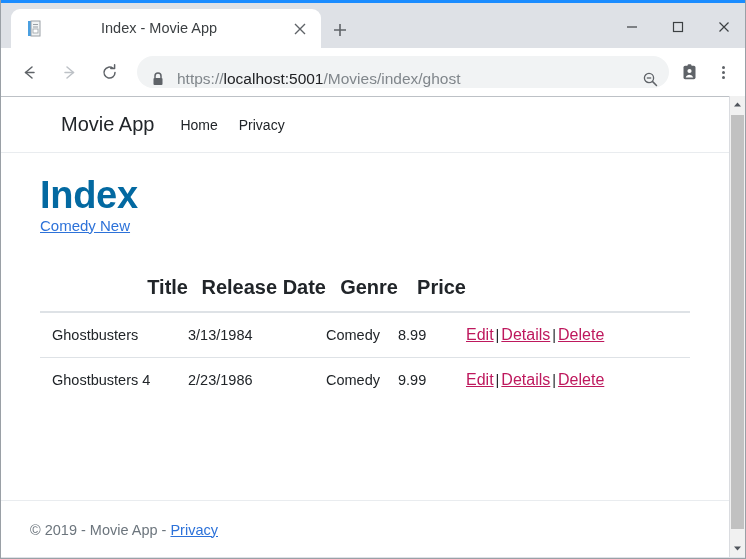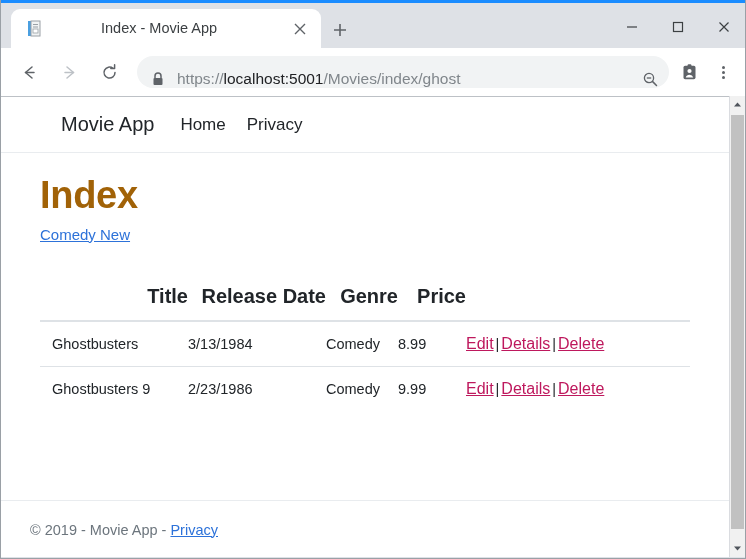--- a/index.html
+++ b/index.html
@@ -218,38 +218,37 @@
     padding-left: 60px;
     background: #fff;
   }
   .brand {
     font-size: 20px;
     color: #212529;
     margin-right: 26px;
     white-space: nowrap;
   }
   .nav-link {
-    font-size: 17px;
+    font-size: 14px;
     color: #212529;
     margin-right: 21px;
     white-space: nowrap;
   }
 
   
   .main {
     padding: 22px 39px 0 39px;
   }
 
   .page-title {
     font-size: 38px;
     font-weight: bold;
-    color: #a16207;
+    color: #0369a1;
     letter-spacing: -0.3px;
     line-height: 1.1;
-    margin-bottom: 9px;
   }
 
   .create-new {
     display: inline-block;
     font-size: 15px;
     color: #2d72d9;
     margin-bottom: 20px;
   }
 
   table.movies {
@@ -474,21 +473,21 @@
             <tr>
               <td>Ghostbusters</td>
               <td>3/13/1984</td>
               <td>Comedy</td>
               <td>8.99</td>
               <td>
                 <a class="row-link" href="#">Edit</a><span class="sep">|</span><a class="row-link" href="#">Details</a><span class="sep">|</span><a class="row-link" href="#">Delete</a>
               </td>
             </tr>
             <tr>
-              <td>Ghostbusters 9</td>
+              <td>Ghostbusters 4</td>
               <td>2/23/1986</td>
               <td>Comedy</td>
               <td>9.99</td>
               <td>
                 <a class="row-link" href="#">Edit</a><span class="sep">|</span><a class="row-link" href="#">Details</a><span class="sep">|</span><a class="row-link" href="#">Delete</a>
               </td>
             </tr>
           </tbody>
         </table>
       </div>

